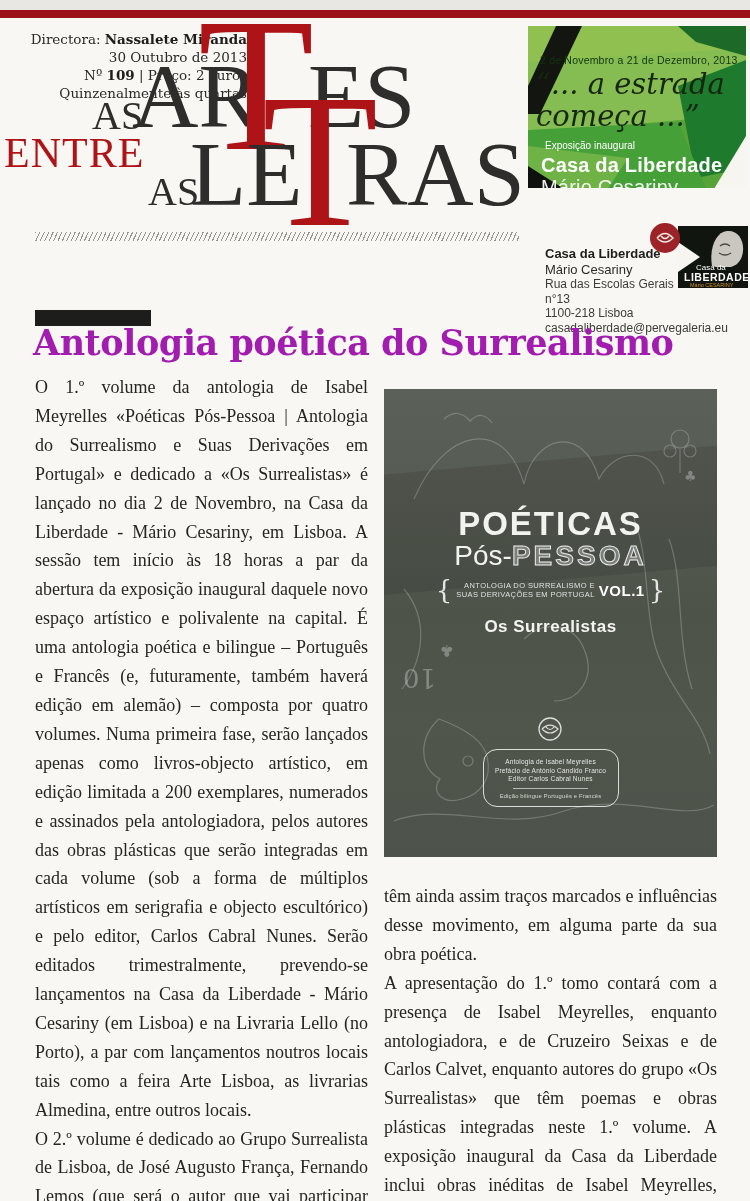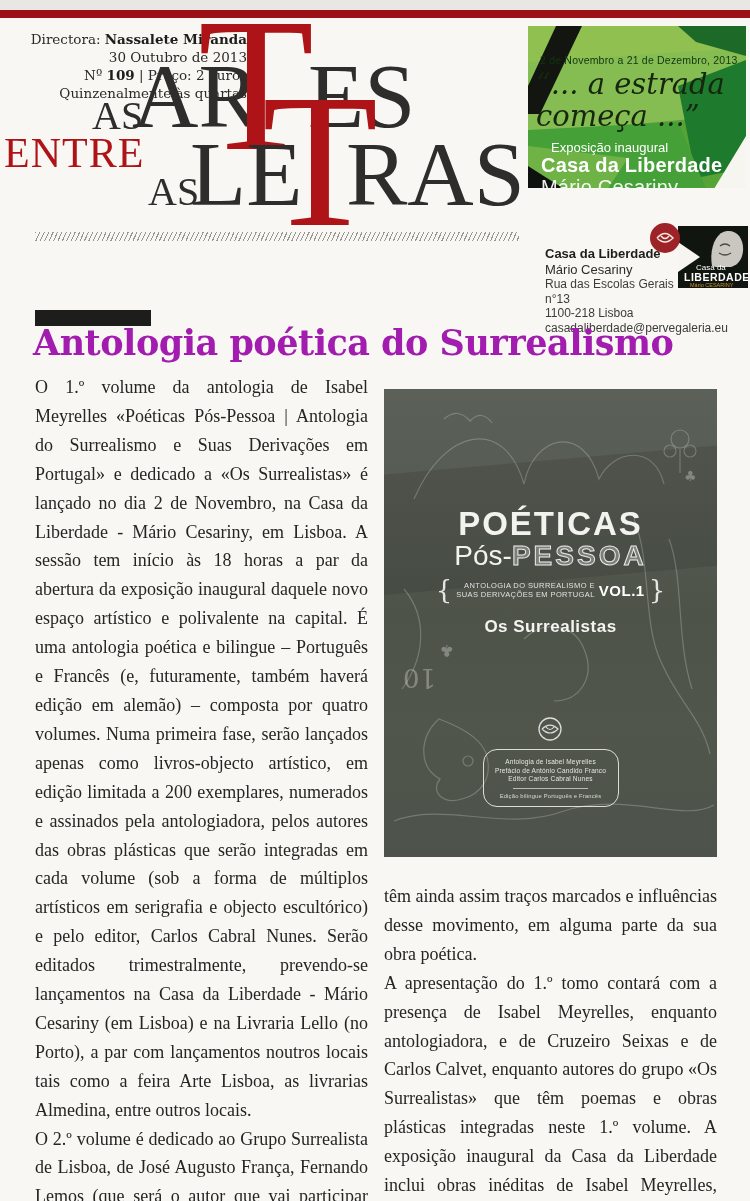--- a/index.html
+++ b/index.html
@@ -32,21 +32,21 @@
 
   
   .ad{left:528px;top:16px;width:218px;height:162px;overflow:hidden;}
   .ad svg{position:absolute;left:0;top:0;}
   .ad-dates{left:12px;top:28px;width:200px;font-size:10.5px;color:#12350f;letter-spacing:.2px;}
   .ad-slogan{
     left:8px;top:42px;width:206px;
     font-family:"DejaVu Serif", serif;font-style:italic;
     font-size:29px;line-height:32px;color:#17260f;
   }
-  .ad-kicker{left:23px;top:114px;font-size:13px;color:#ffffff;}
+  .ad-kicker{left:17px;top:114px;font-size:10px;color:#ffffff;}
   .ad-title{left:13px;top:128px;font-size:20px;font-weight:bold;color:#ffffff;letter-spacing:.2px;}
   .ad-subtitle{left:13px;top:150px;font-size:20px;color:rgba(255,255,255,.93);letter-spacing:.2px;}
   .ad-works{left:13px;top:171px;width:200px;font-size:12.5px;line-height:13.5px;color:rgba(233,244,219,.88);}
   .ad-works b{color:#ffffff;}
 
   .ad-contact{left:545px;top:236px;width:150px;font-size:12px;line-height:14.5px;color:#3c3c38;}
   .ad-contact .c-name{font-size:13px;font-weight:bold;color:#1d1d1b;line-height:16px;}
   .ad-contact .c-person{font-size:13px;color:#2c2c29;line-height:15px;}
   .ad-logo{left:648px;top:212px;width:100px;height:82px;}
 

